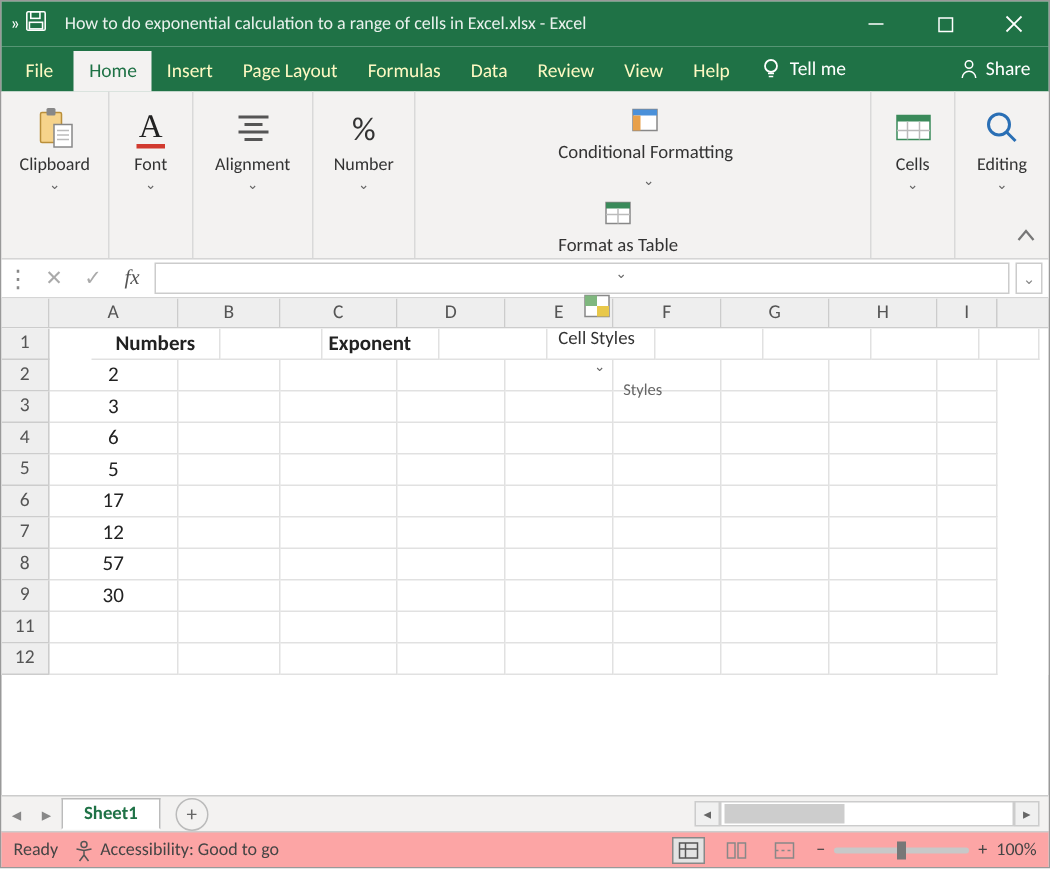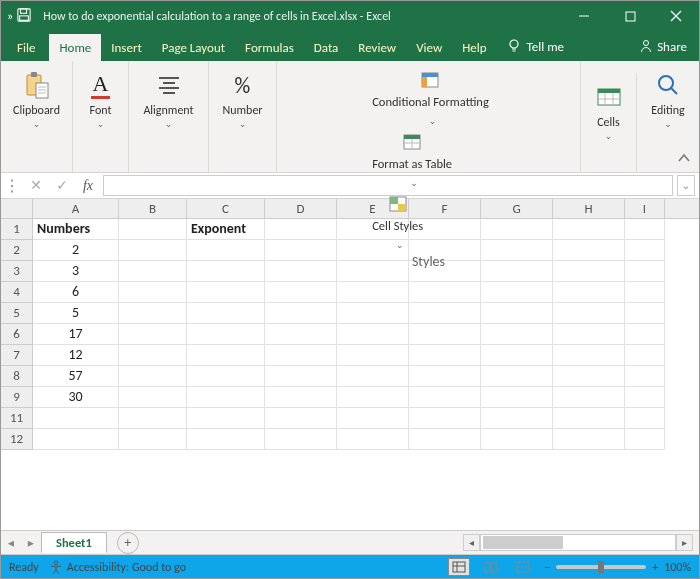--- a/index.html
+++ b/index.html
@@ -15,21 +15,21 @@
   
   .tabbar { background:#1f7246; height:30px; display:flex; align-items:flex-end; color:#fff; font-size:13px; padding-left:6px; }
   .tab { padding:6px 10px 6px; cursor:default; color:#fef9c3; }
   .tab.active { background:#f3f2f1; color:#1f7246; }
   .tab.file { padding-left:10px; padding-right:14px;}
   .tellme { display:flex; align-items:center; gap:6px; padding:0 10px; height:30px;}
   .share { display:flex; align-items:center; gap:4px; padding:0 12px; height:30px; margin-left:auto;}
   
   .ribbon { background:#f3f2f1; border-bottom:1px solid #d5d5d5; display:flex; position:relative; height:112px; }
   .group { border-right:1px solid #d9d9d9; display:flex; flex-direction:column; align-items:center; justify-content:space-between; padding:6px 6px 2px; }
-  .group-label { font-size:14px; color:#666; padding-bottom:2px;text-align:center;}
+  .group-label { font-size:11px; color:#666; padding-bottom:2px;text-align:center;}
   .bigbtn { display:flex; flex-direction:column; align-items:center; justify-content:center; gap:4px; font-size:12px; color:#333; padding:4px 6px 0; }
   .bigbtn .caret { font-size:9px; color:#666; line-height:6px;}
   .bigbtn-icon { width:32px; height:28px; display:flex; align-items:center; justify-content:center; }
   .styles-group { flex:1; }
   .styles-row { display:flex; flex-direction:column; gap:2px; padding-left:4px; padding-top:2px; align-items:flex-start;}
   .small-cmd { display:flex; align-items:center; gap:6px; font-size:12.5px; color:#333; padding:3px 6px;flex-direction:column;}
   .small-cmd .caret { font-size:9px; color:#666; margin-left:4px;}
   .collapse { position:absolute; right:8px; bottom:6px; font-size:12px; color:#777;}
   
   .fbar { height:26px; display:flex; align-items:stretch; border-bottom:1px solid #d5d5d5; background:#fff;}
@@ -55,21 +55,21 @@
   
   .sheetbar { height:24px; border-top:1px solid #ccc; background:#f3f2f1; display:flex; align-items:center; font-size:12.5px; position:relative;}
   .navbtn { width:20px; text-align:center; color:#888;}
   .sheet-tab { background:#fff; border:1px solid #bbb; border-bottom:1px solid #fff; padding:2px 14px; margin-top:-1px; font-weight:bold; color:#1f7246;}
   .addsheet { width:22px; height:22px; border:1px solid #bbb; border-radius:50%; display:flex; align-items:center; justify-content:center; margin-left:10px; color:#666; font-size:14px;}
   .hsb { position:absolute; right:6px; top:3px; height:17px; width:230px; display:flex; align-items:center; }
   .hsb-track{ flex:1; height:17px; background:#fff; border:1px solid #ccc; position:relative;}
   .hsb-thumb{ position:absolute; left:2px; top:1px; height:13px; width:80px; background:#cdcdcd;}
   .hsb-arrow{ width:17px; height:17px; border:1px solid #ccc; background:#f0f0f0; display:flex; align-items:center; justify-content:center; font-size:10px; color:#666;}
   
-  .status { height:24px; border-top:1px solid #ccc; background:#0ea5e9; display:flex; align-items:center; font-size:12px; color:#444; padding:0 8px; gap:10px;}
+  .status { height:24px; border-top:1px solid #ccc; background:#fca5a5; display:flex; align-items:center; font-size:12px; color:#444; padding:0 8px; gap:10px;}
   .status .spacer{flex:1;}
   .viewbtn { width:22px; height:18px; border:1px solid transparent; display:flex; align-items:center; justify-content:center; color:#666;}
   .viewbtn.active{border:1px solid #888; background:#e3e3e3;}
   .zoom { display:flex; align-items:center; gap:6px;}
   .zoom-track{ width:90px; height:4px; background:#c8c8c8; position:relative; border-radius:2px;}
   .zoom-thumb{ position:absolute; left:42px; top:-4px; width:6px; height:12px; background:#777;}
   svg { overflow: visible; }
 </style>
 </head>
 <body>
@@ -212,21 +212,21 @@
               <rect x="1" y="1" width="16" height="14" fill="#fff" stroke="#888"></rect>
               <rect x="1" y="1" width="8" height="7" fill="#7fb77e"></rect>
               <rect x="9" y="8" width="8" height="7" fill="#e8c84a"></rect>
             </svg>
           <span>Cell Styles</span>
           <span class="caret">⌄</span>
         </div>
       </div>
       <div class="group-label">Styles</div>
     </div>
-    <div class="group" style="width:56px;margin-top:12px;">
+    <div class="group" style="width:56px;">
       <div class="bigbtn">
         <div class="bigbtn-icon">
           <svg width="26" height="24">
               <rect x="2" y="4" width="22" height="16" fill="#fff" stroke="#3a8a5a"></rect>
               <rect x="2" y="4" width="22" height="4" fill="#3a8a5a"></rect>
               <line x1="9" y1="8" x2="9" y2="20" stroke="#bbb"></line>
               <line x1="17" y1="8" x2="17" y2="20" stroke="#bbb"></line>
               <line x1="2" y1="14" x2="24" y2="14" stroke="#bbb"></line>
             </svg>
         </div>
@@ -273,21 +273,21 @@
         <div class="ch cD">D</div>
         <div class="ch cE">E</div>
         <div class="ch cF">F</div>
         <div class="ch cG">G</div>
         <div class="ch cH">H</div>
         <div class="ch cI">I</div>
       </div>
     <div class="rows" id="rows">
         <div class="row">
           <div class="rh">1</div>
-          <div class="cell cA bold textleft" style="text-align: left;">Numbers</div>
+          <div class="cell cA bold textleft" style="text-align: center; margin-left: 28px;">Numbers</div>
           <div class="cell cB"></div>
           <div class="cell cC bold textleft" style="text-align: left;">Exponent</div>
           <div class="cell cD"></div>
           <div class="cell cE"></div>
           <div class="cell cF"></div>
           <div class="cell cG"></div>
           <div class="cell cH"></div>
           <div class="cell cI"></div>
         </div>
         <div class="row">

